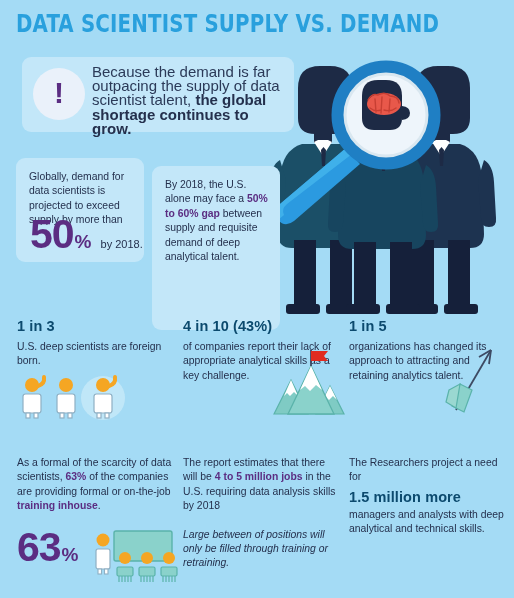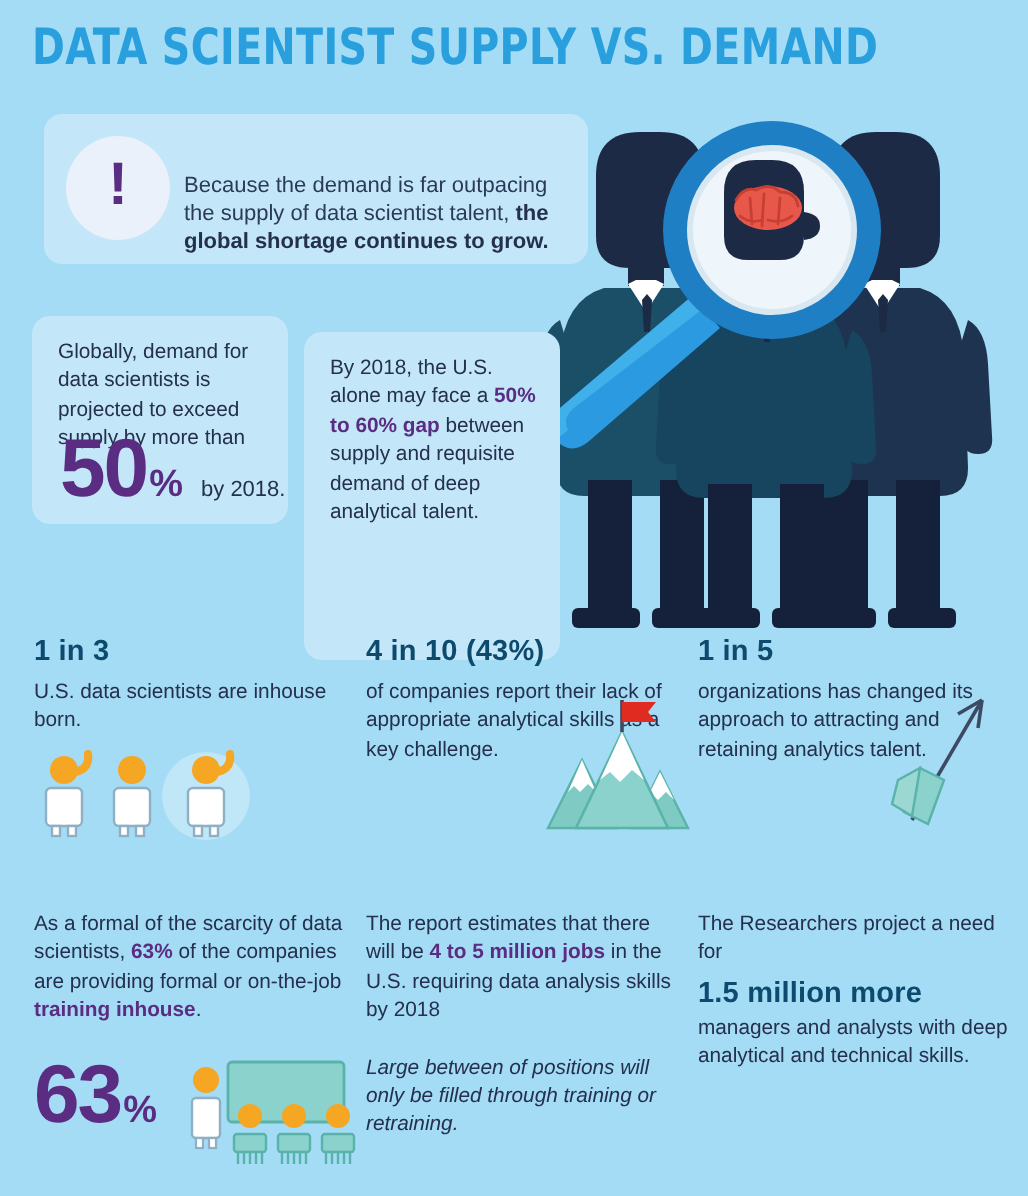--- a/index.html
+++ b/index.html
@@ -75,23 +75,23 @@
   .bang-circle span {
     color: #5b2d82;
     font-size: 30px;
     font-weight: 700;
     line-height: 1;
     transform: translateY(-1px);
   }
   .callout-text {
     position: absolute;
     left: 70px;
-    top: 29px;
+    top: 8px;
     width: 192px;
-    font-size: 11px;
+    font-size: 15px;
     line-height: 14.2px;
     color: #2b3a58;
   }
   .callout-text b { color: #24304d; font-weight: 700; }
 
   .stat-card-left {
     left: 16px;
     top: 158px;
     width: 128px;
     height: 104px;
@@ -284,21 +284,21 @@
   </div>
 
   <div class="card stat-card-mid">
     <div class="card-inner">
       <p><span>By 2018, the U.S. alone may face a </span><span class="purple-bold">50% to 60% gap</span><span> between supply and requisite demand of deep analytical talent.</span></p>
     </div>
   </div>
 
   <div class="col c1">
     <p class="col-head">1 in 3</p>
-    <p class="col-body">U.S. data scientists are inhouse born.</p>
+    <p class="col-body">U.S. deep scientists are foreign born.</p>
   </div>
 
   <div class="icon-people">
     <svg width="112" height="46" viewBox="0 0 112 46">
 
       <circle cx="89" cy="24" r="22" fill="#c6e9f8" opacity="0.85"></circle>
 
       <g>
         <circle cx="18" cy="11" r="7" fill="#f5a623"></circle>
         <path d="M24 12 q7 -2 6 -9" stroke="#f5a623" stroke-width="4" fill="none" stroke-linecap="round"></path>

